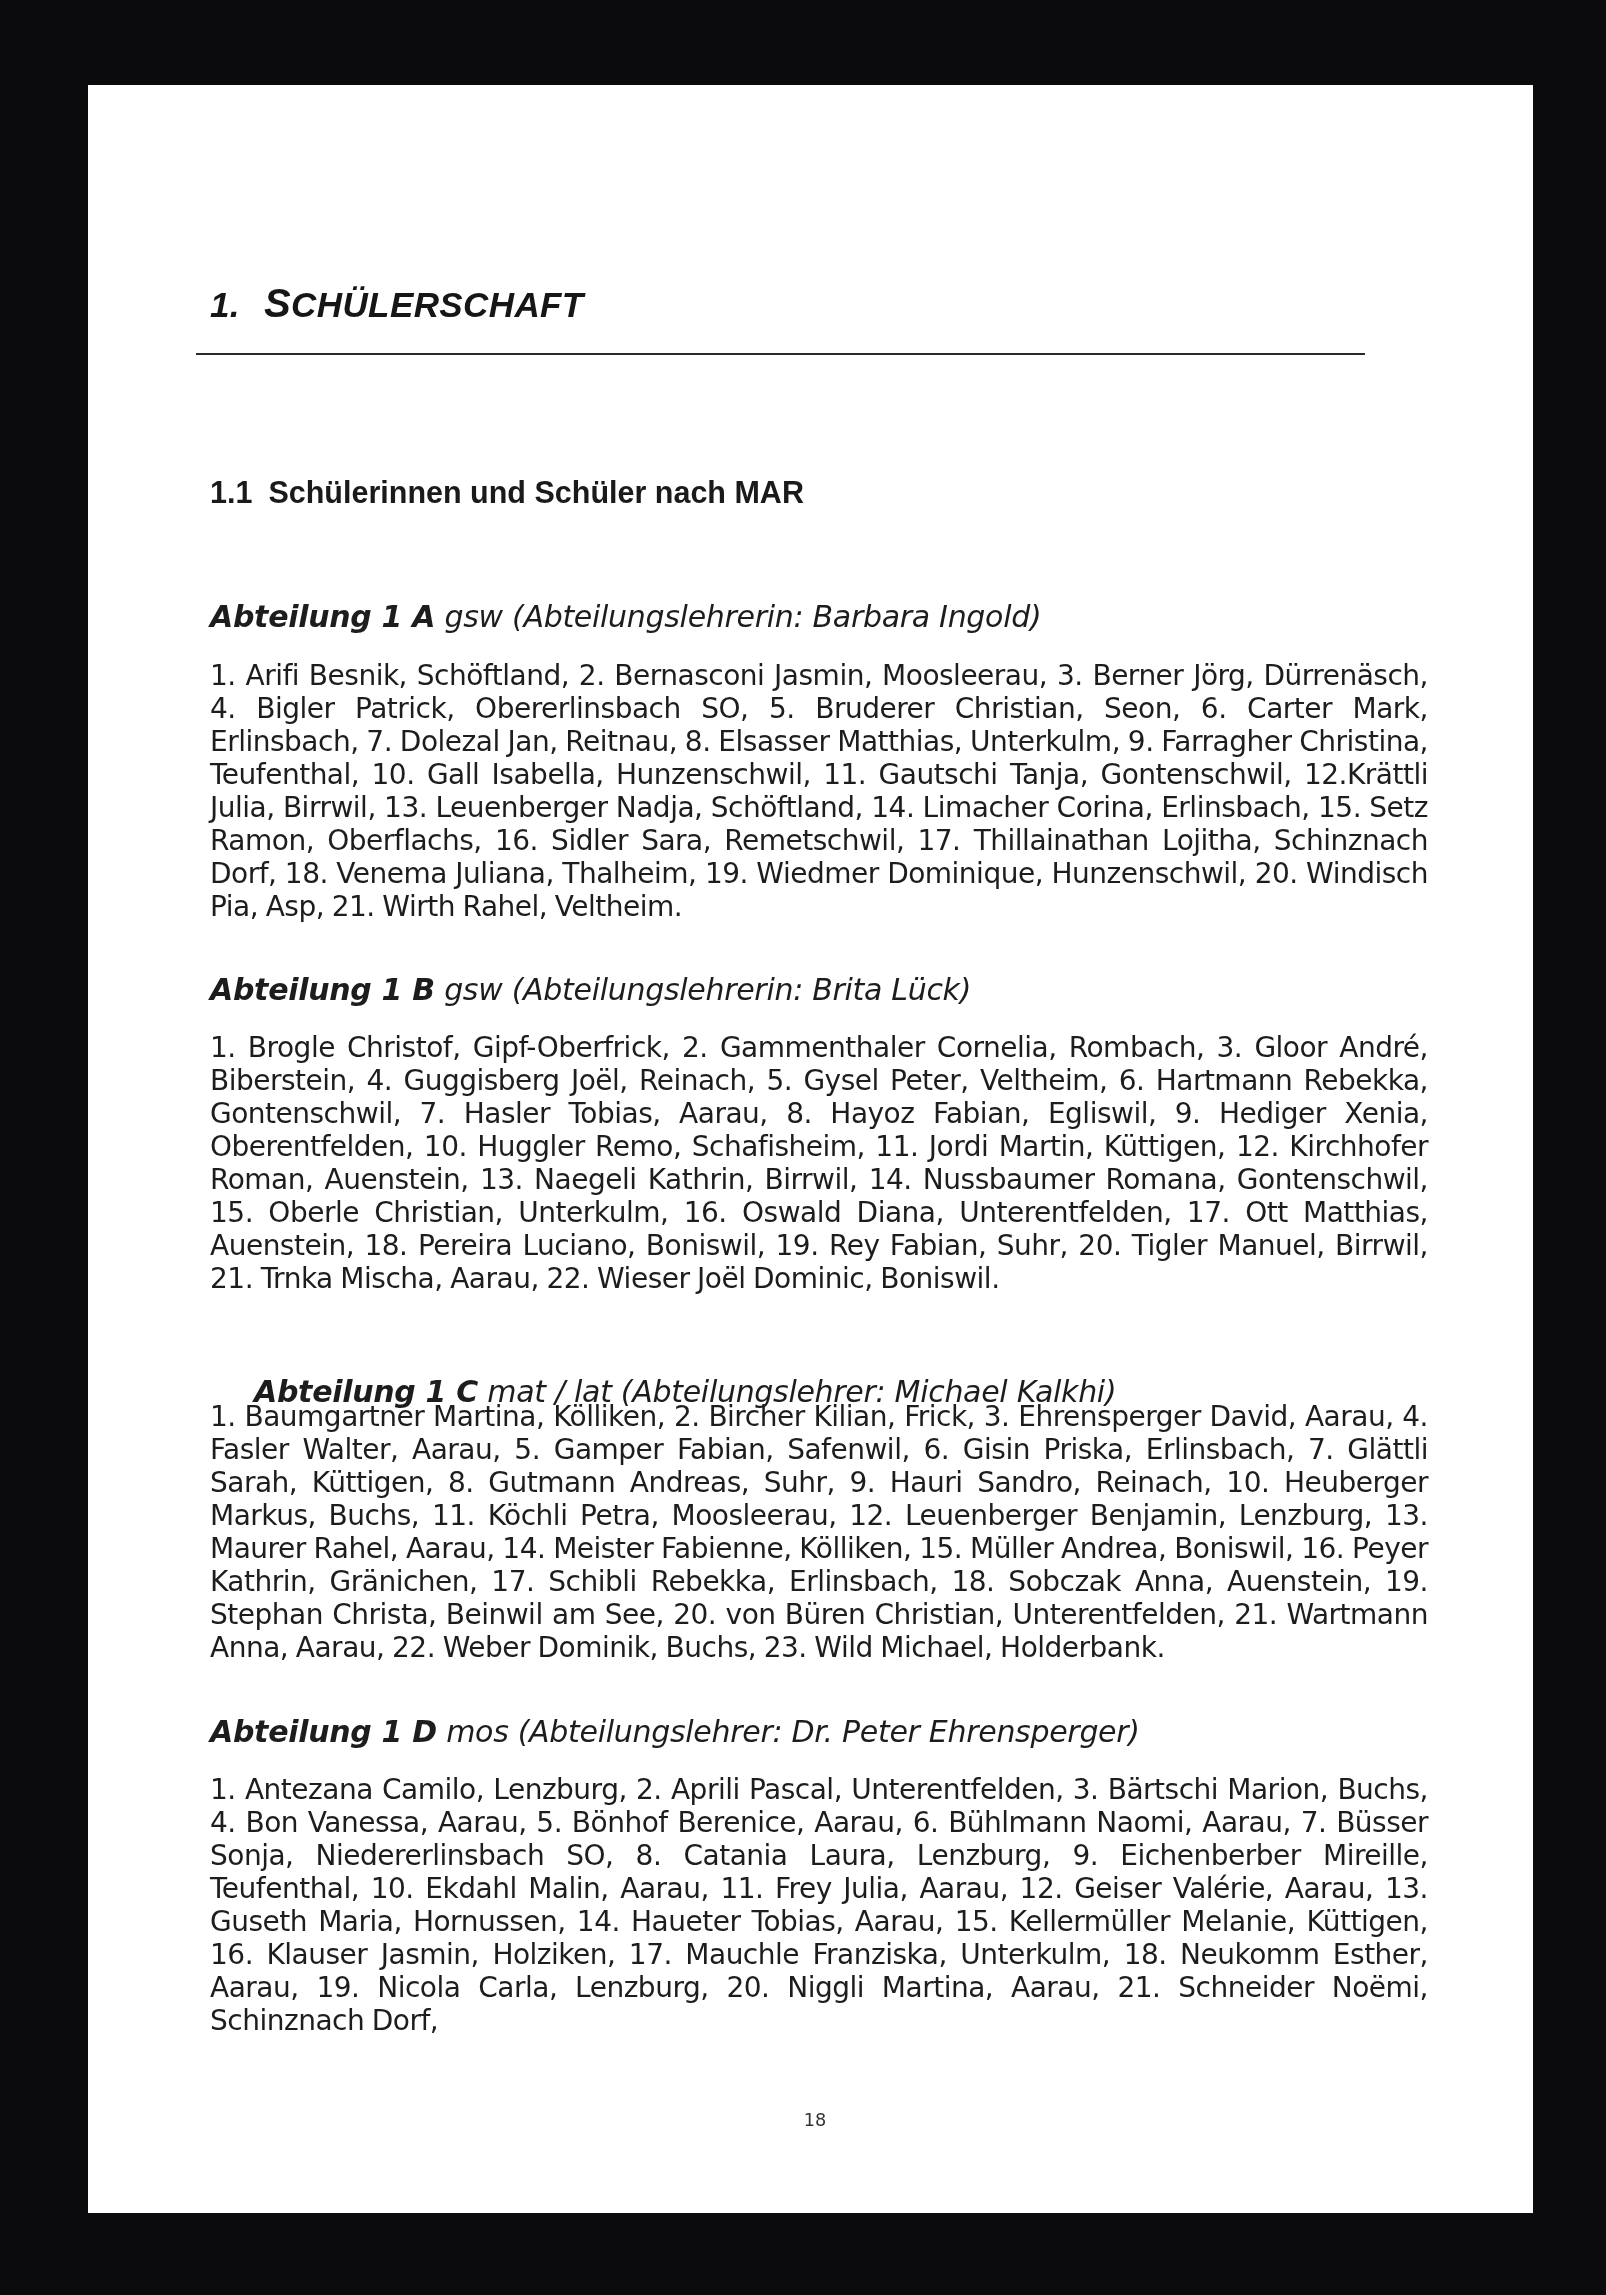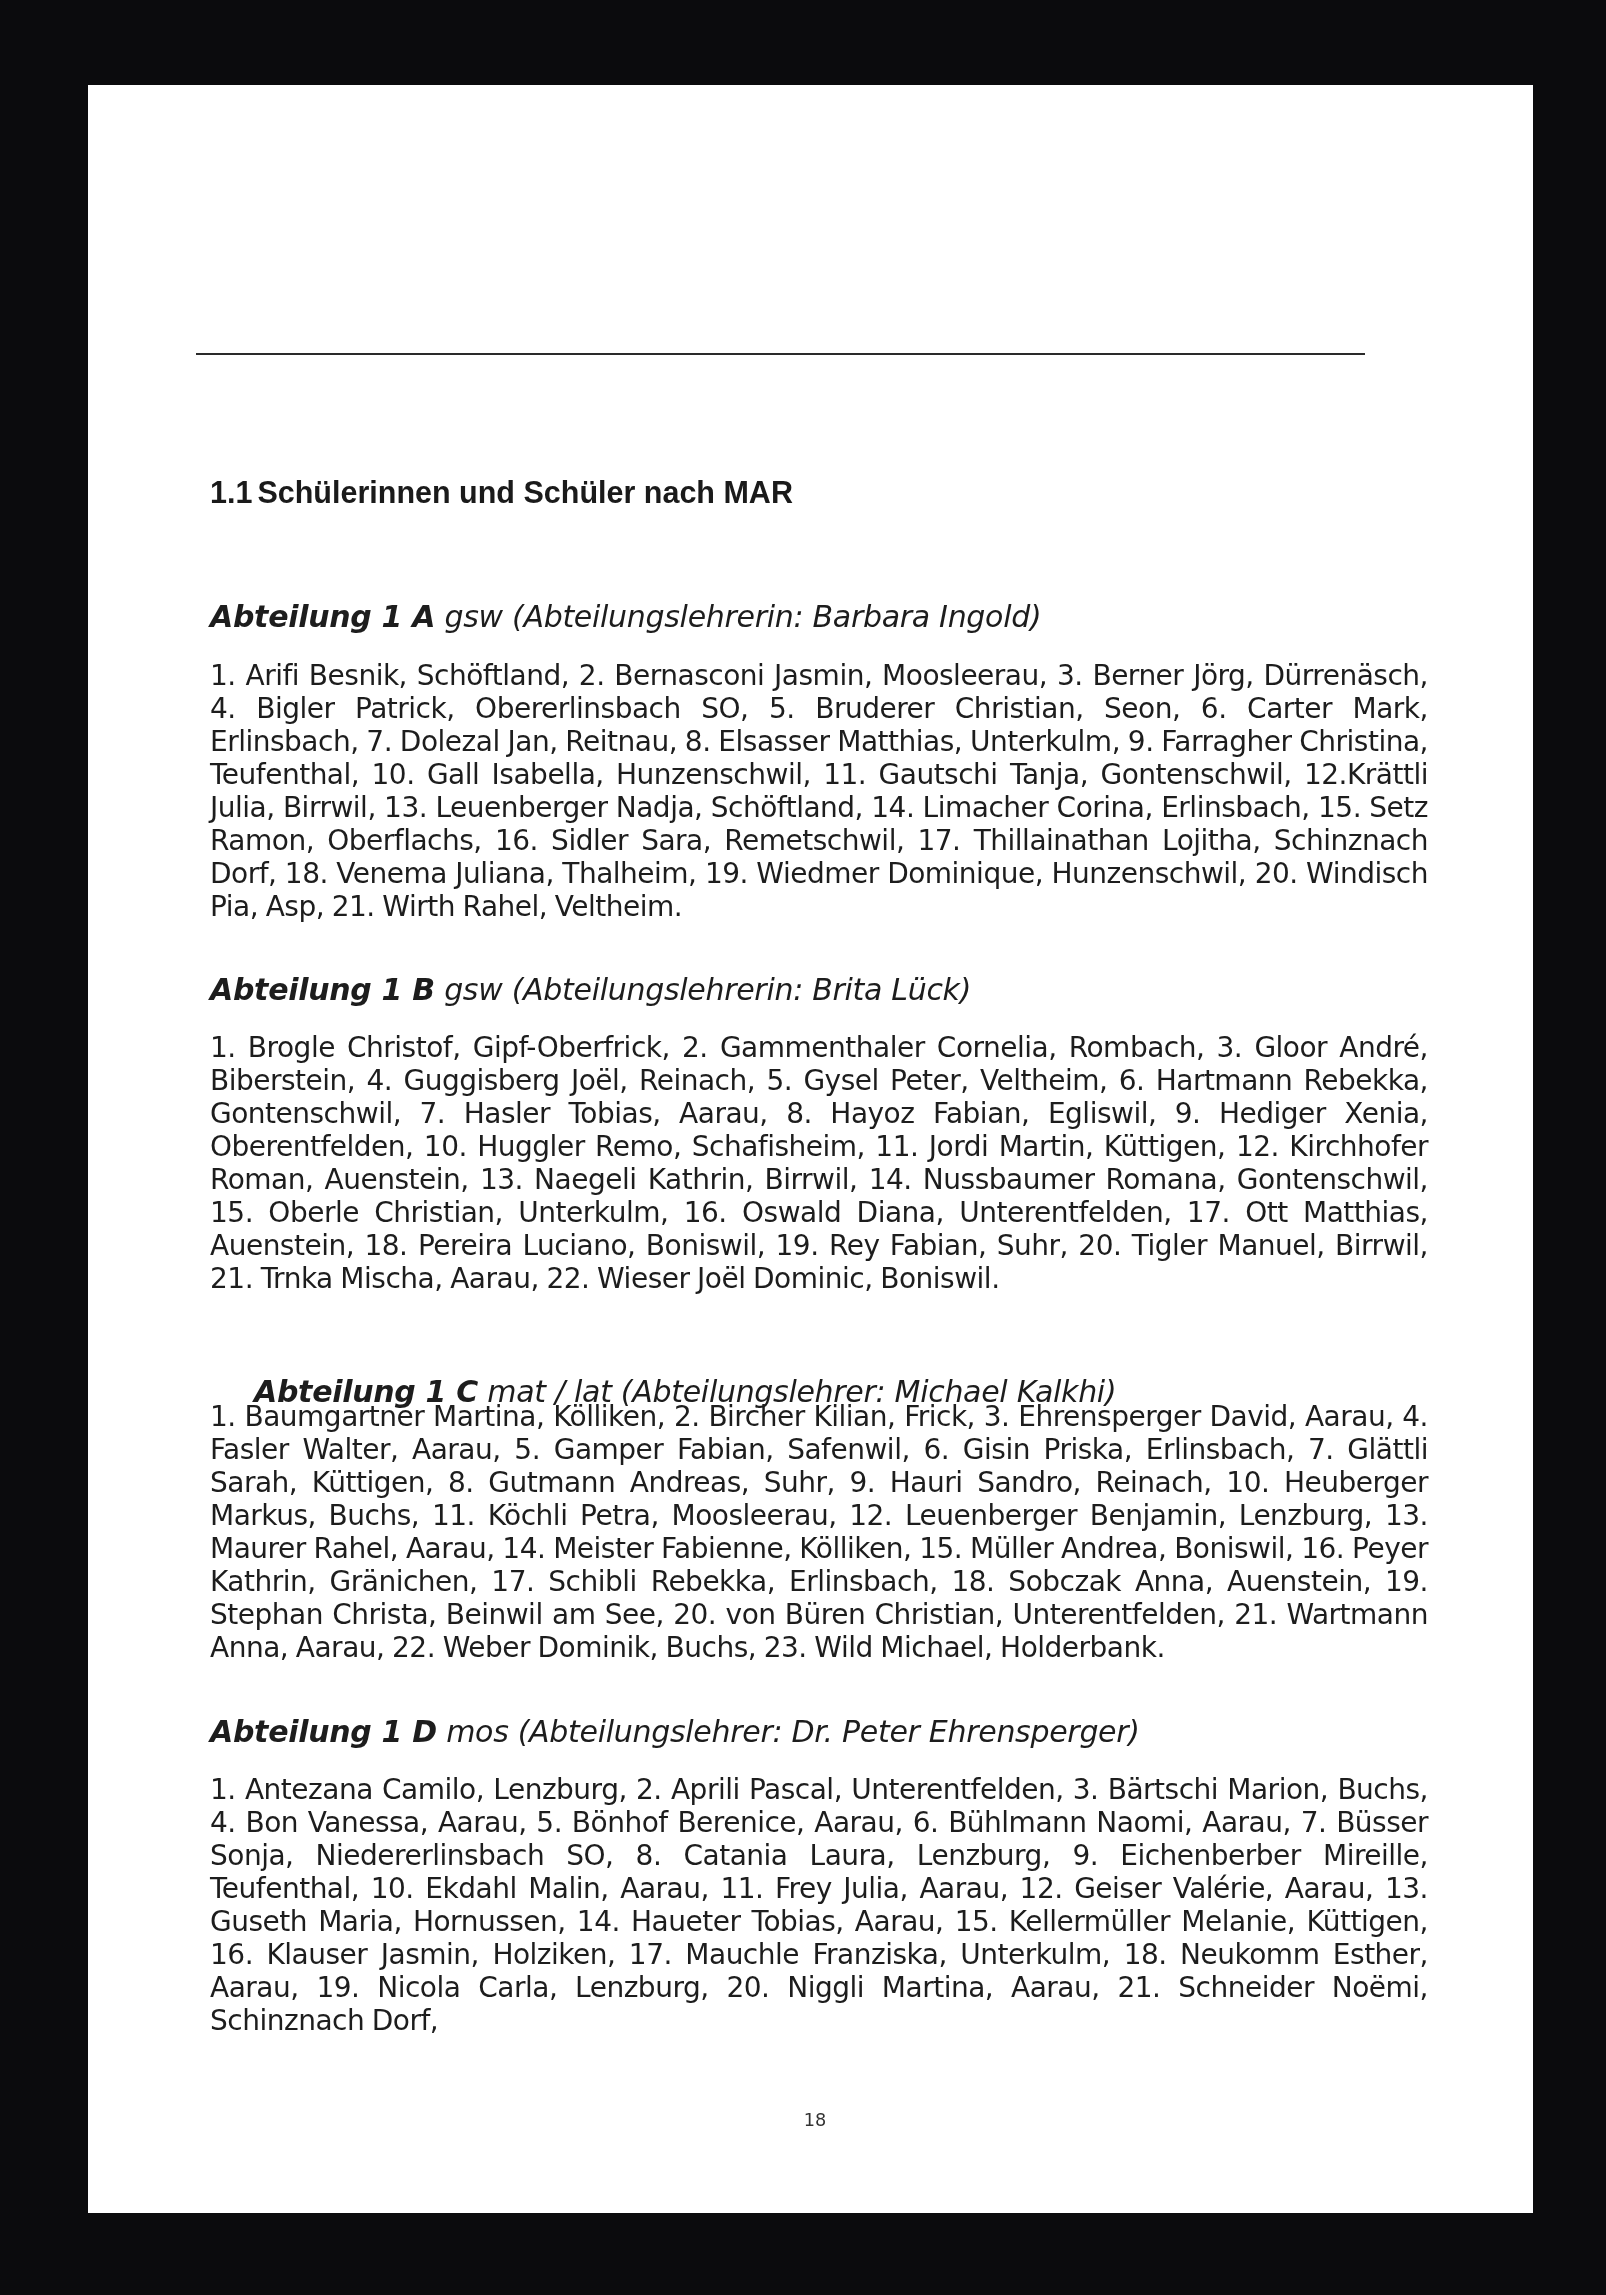--- a/index.html
+++ b/index.html
@@ -54,21 +54,21 @@
     .section-title {
       position: absolute;
       left: 122px;
       top: 390px;
       font-family: "Liberation Sans", sans-serif;
       font-weight: bold;
       font-size: 30.5px;
       color: #1a1a1a;
       white-space: nowrap;
     }
-    .section-title .num { margin-right: 5px; }
+    .section-title .num { margin-right: 16px; }
     .stand {
       position: absolute;
       left: 190px;
       top: 448px;
       font-family: "DejaVu Sans", sans-serif;
       font-size: 20px;
       color: #222;
       white-space: nowrap;
       letter-spacing: -0.2px;
     }
@@ -113,20 +113,23 @@
       color: #333;
     }
   </style>
 </head>
 <body>
 
 <div class="scan-bg"></div>
 
 <div class="page">
 
+  <div class="chapter-title">
+    <span class="num">1.</span><span class="big">S</span><span>CHÜLERSCHAFT</span>
+  </div>
 
   <div class="chapter-rule"></div>
 
   <div class="section-title">
     <span class="num">1.1</span><span>Schülerinnen und Schüler nach MAR</span>
   </div>
 
 
   <div class="dept-heading" style="top:514px;">
     <span class="lbl">Abteilung 1 A</span>

